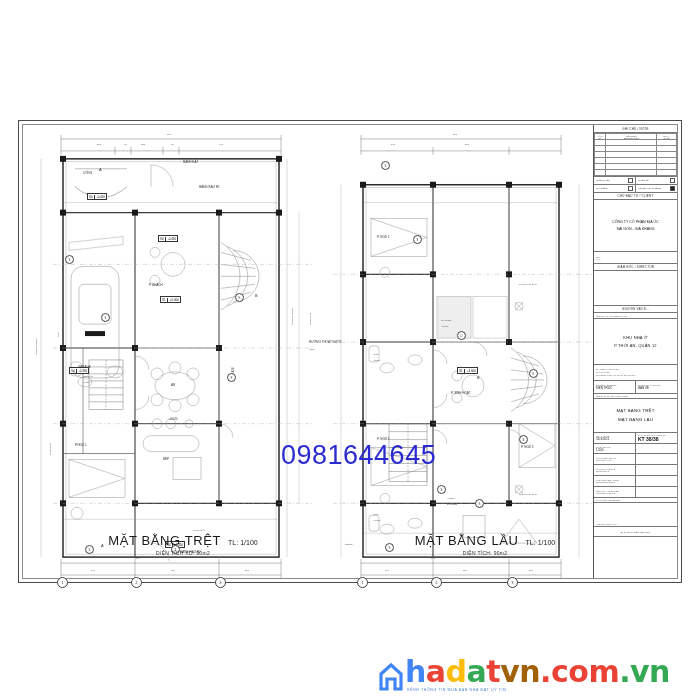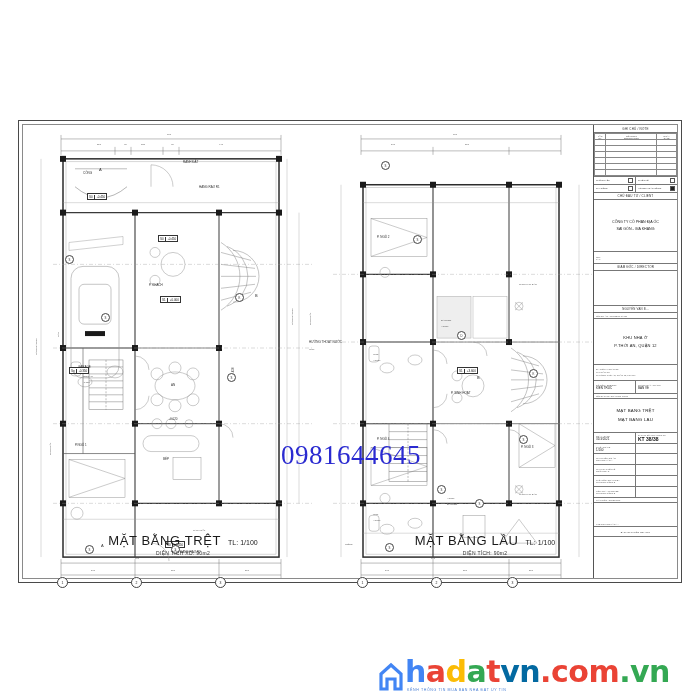--- a/index.html
+++ b/index.html
@@ -50,32 +50,32 @@
   .rev-table td,.rev-table th{border:.5px solid #888;height:5px;font-size:2.2px;
     color:#555;font-weight:normal;padding:0;text-align:center;}
   
   .plan-title{position:absolute;text-align:center;}
   .plan-title .t1{font-size:13px;letter-spacing:.6px;color:#1a1a1a;white-space:nowrap;}
   .plan-title .t1 .scale{font-size:7px;letter-spacing:0;margin-left:7px;}
   .plan-title .t2{font-size:5px;color:#333;margin-top:2px;letter-spacing:.3px;}
   
   #watermark{
     position:absolute;left:281px;top:440px;font-size:27px;color:#2a2ad0;
-    letter-spacing:.5px;font-family:Liberation Serif, serif;
+    letter-spacing:.5px;font-family:Liberation Sans, sans-serif;
   }
   
   #logo{position:absolute;left:378px;top:657px;display:flex;align-items:flex-end;}
   #logo .mark{position:relative;width:26px;height:30px;margin-right:1px;}
   #logo .wordwrap{display:flex;flex-direction:column;}
   #logo .word{font-size:30px;line-height:30px;letter-spacing:-.5px;font-weight:bold;
               font-family:"DejaVu Sans",sans-serif;}
   #logo .tag{font-size:3.6px;color:#4a7fd4;letter-spacing:.6px;margin-top:1px;
              margin-left:2px;white-space:nowrap;}
   .c-blue{color:#4285f4;}.c-red{color:#ea4335;}.c-yellow{color:#fbbc05;}
-  .c-green{color:#34a853;}.c-dblue{color:#0369a1;}
+  .c-green{color:#34a853;}.c-dblue{color:#a16207;}
   
   .lbl{position:absolute;font-size:3px;color:#333;white-space:nowrap;}
   .lbl.sm{font-size:2.4px;color:#555;}
   .lbl.rot{transform:rotate(-90deg);transform-origin:left top;}
   .lvlbox{position:absolute;border:.5px solid #333;background:#fff;
           font-size:3px;color:#111;padding:.5px 1px;white-space:nowrap;
           display:flex;align-items:center;}
   .lvlbox .tag{border-right:.5px solid #333;padding-right:1.5px;margin-right:1.5px;}
   .bub{position:absolute;width:9px;height:9px;border:.6px solid #444;border-radius:50%;
        font-size:3.4px;color:#222;display:flex;align-items:center;justify-content:center;

